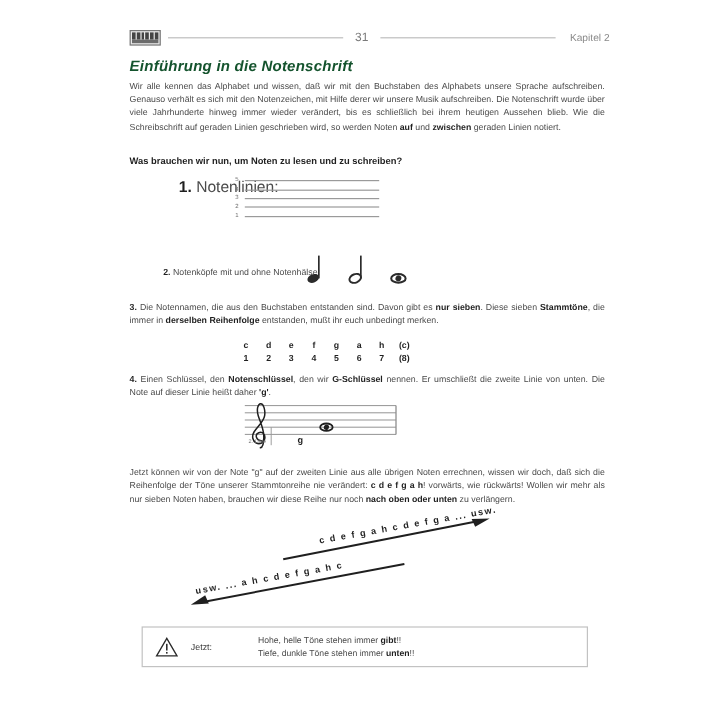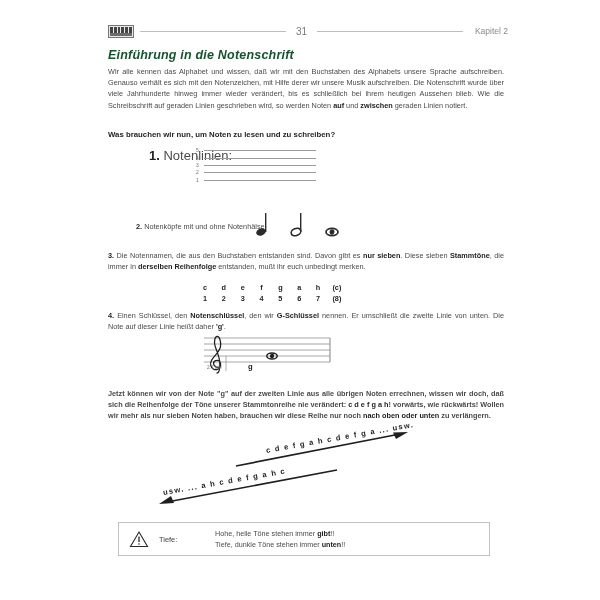--- a/index.html
+++ b/index.html
@@ -225,21 +225,20 @@
 
   
   .para2 {
     position: absolute;
     left: 108px; top: 388px;
     width: 396px;
     font-size: 7.3px;
     line-height: 11.2px;
     text-align: justify;
     color: #4a4a4a;
-    font-weight: bold;
   }
 
   
   .arrow-up-wrap {
     position: absolute;
     left: 232px; top: 428px;
     width: 200px; height: 44px;
   }
   .arrow-dn-wrap {
     position: absolute;
@@ -466,21 +465,21 @@
   <div class="arrow-text-dn">usw. ... a h c d e f g a h c</div>
 
   <div class="merkebox">
     <div class="warn">
       <svg width="20" height="18" viewBox="0 0 20 18">
         <polygon points="10,2 18.5,16.5 1.5,16.5" fill="none" stroke="#2b2b2b" stroke-width="1.1"></polygon>
         <rect x="9.35" y="6.5" width="1.3" height="5.6" fill="#2b2b2b"></rect>
         <rect x="9.35" y="13.3" width="1.3" height="1.4" fill="#2b2b2b"></rect>
       </svg>
     </div>
-    <div class="merke-label">Tiefe:</div>
+    <div class="merke-label">Jetzt:</div>
     <div class="merke-lines">
       <div>
         <span>Hohe, helle Töne stehen immer </span><b>gibt</b><span>!!</span>
       </div>
       <div>
         <span>Tiefe, dunkle Töne stehen immer </span><b>unten</b><span>!!</span>
       </div>
     </div>
   </div>
 

